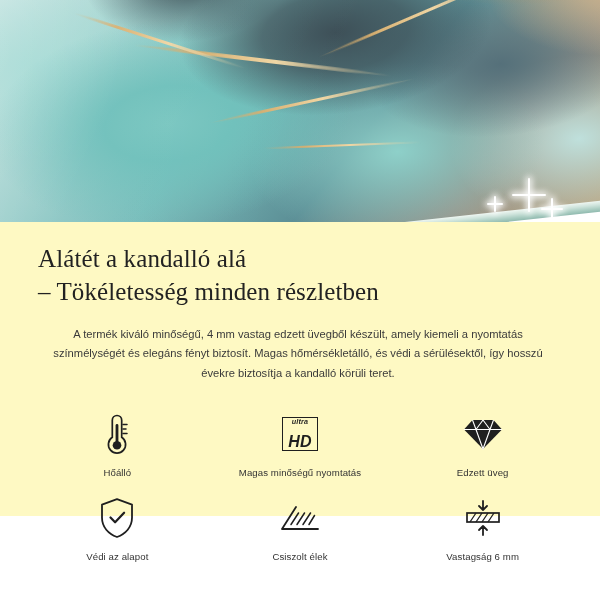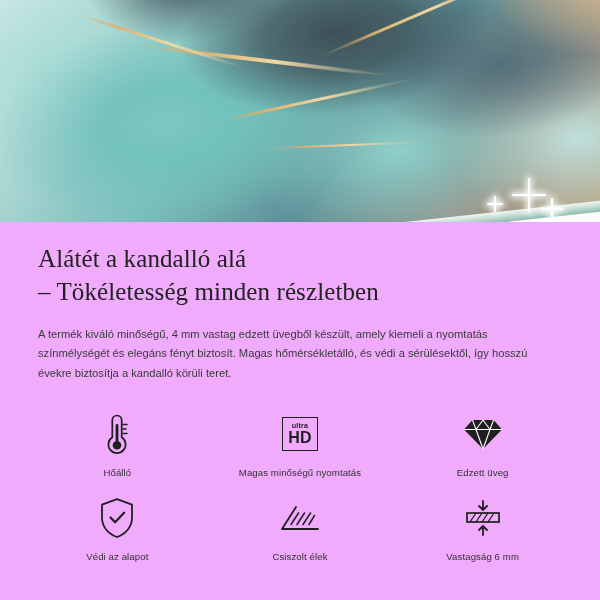--- a/index.html
+++ b/index.html
@@ -10,22 +10,22 @@
     width: 600px;
     height: 600px;
     background: #ffffff;
     font-family: "Liberation Sans", sans-serif;
     overflow: hidden;
   }
 
   .page {
     position: relative;
     width: 600px;
-    height: 600px;
-    background: #f0abfc;
+    height: 516px;
+    background: #fef9c3;
     box-sizing: border-box;
   }
 
   
   .hero {
     position: relative;
     width: 600px;
     height: 222px;
     overflow: hidden;
     background: #ffffff;
@@ -150,20 +150,21 @@
     display: block;
   }
 
   .body-text {
     font-family: "Liberation Sans", sans-serif;
     font-size: 11.2px;
     line-height: 1.78;
     color: #3a3a3a;
     margin: 0;
     max-width: 520px;
+    text-align: center;
   }
 
   
   .features {
     margin-top: 26px;
     padding: 0 26px;
     display: grid;
     grid-template-columns: repeat(3, 1fr);
     row-gap: 16px;
   }
@@ -188,22 +189,23 @@
     letter-spacing: 0.1px;
     text-align: center;
   }
   .ultrahd-box {
     border: 1.6px solid #1f1f1f;
     width: 34px;
     height: 32px;
     display: flex;
     flex-direction: column;
     align-items: center;
-    justify-content: center;
+    justify-content: space-between;
     line-height: 1.05;
+    font-style: italic;
   }
   .ultrahd-box .u-top {
     font-size: 7.2px;
     font-weight: 700;
     color: #1f1f1f;
     letter-spacing: 0.2px;
   }
   .ultrahd-box .u-bot {
     font-size: 16px;
     font-weight: 700;

